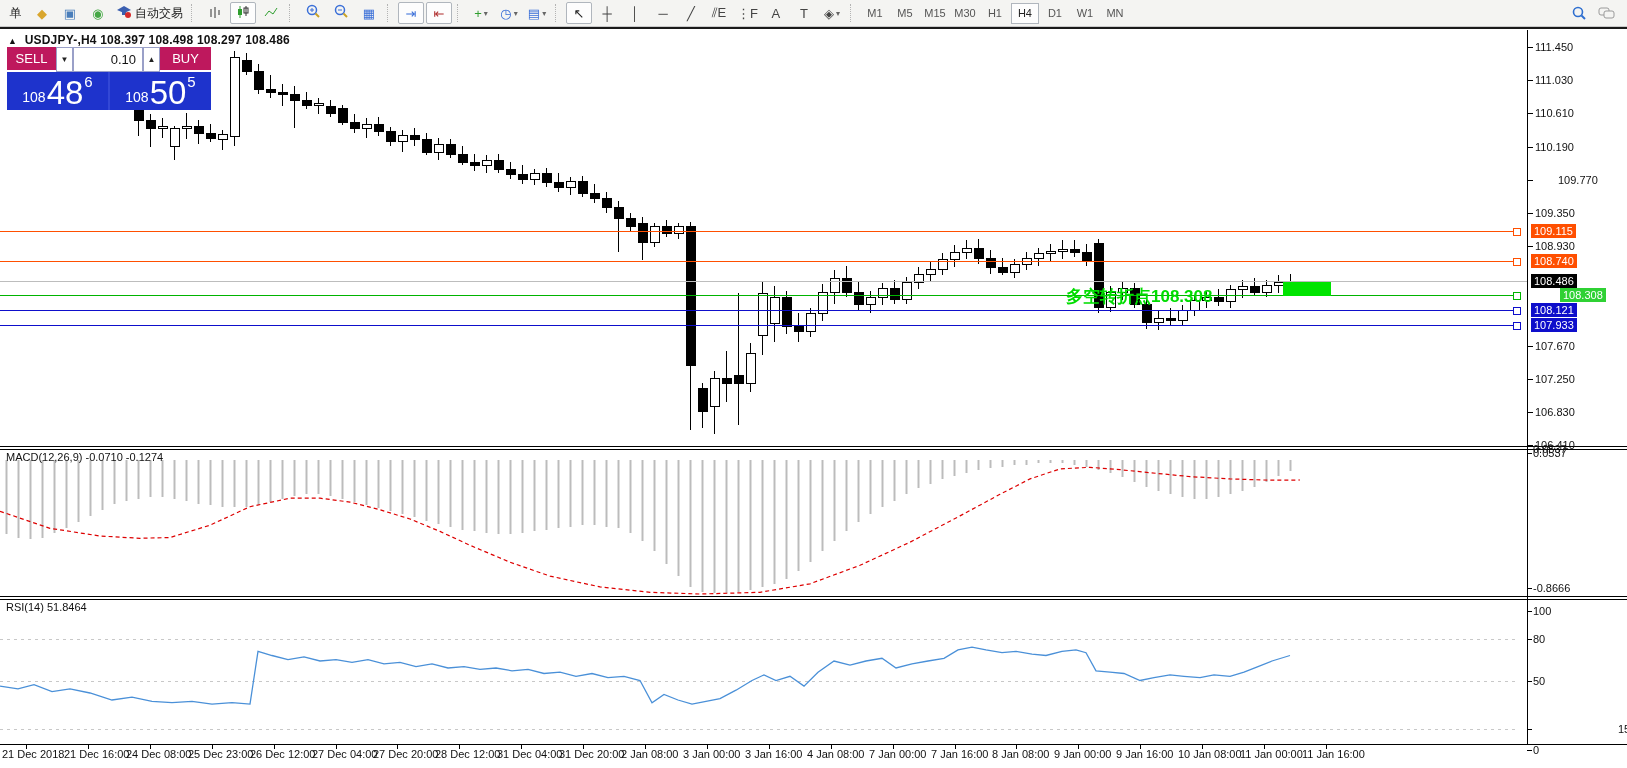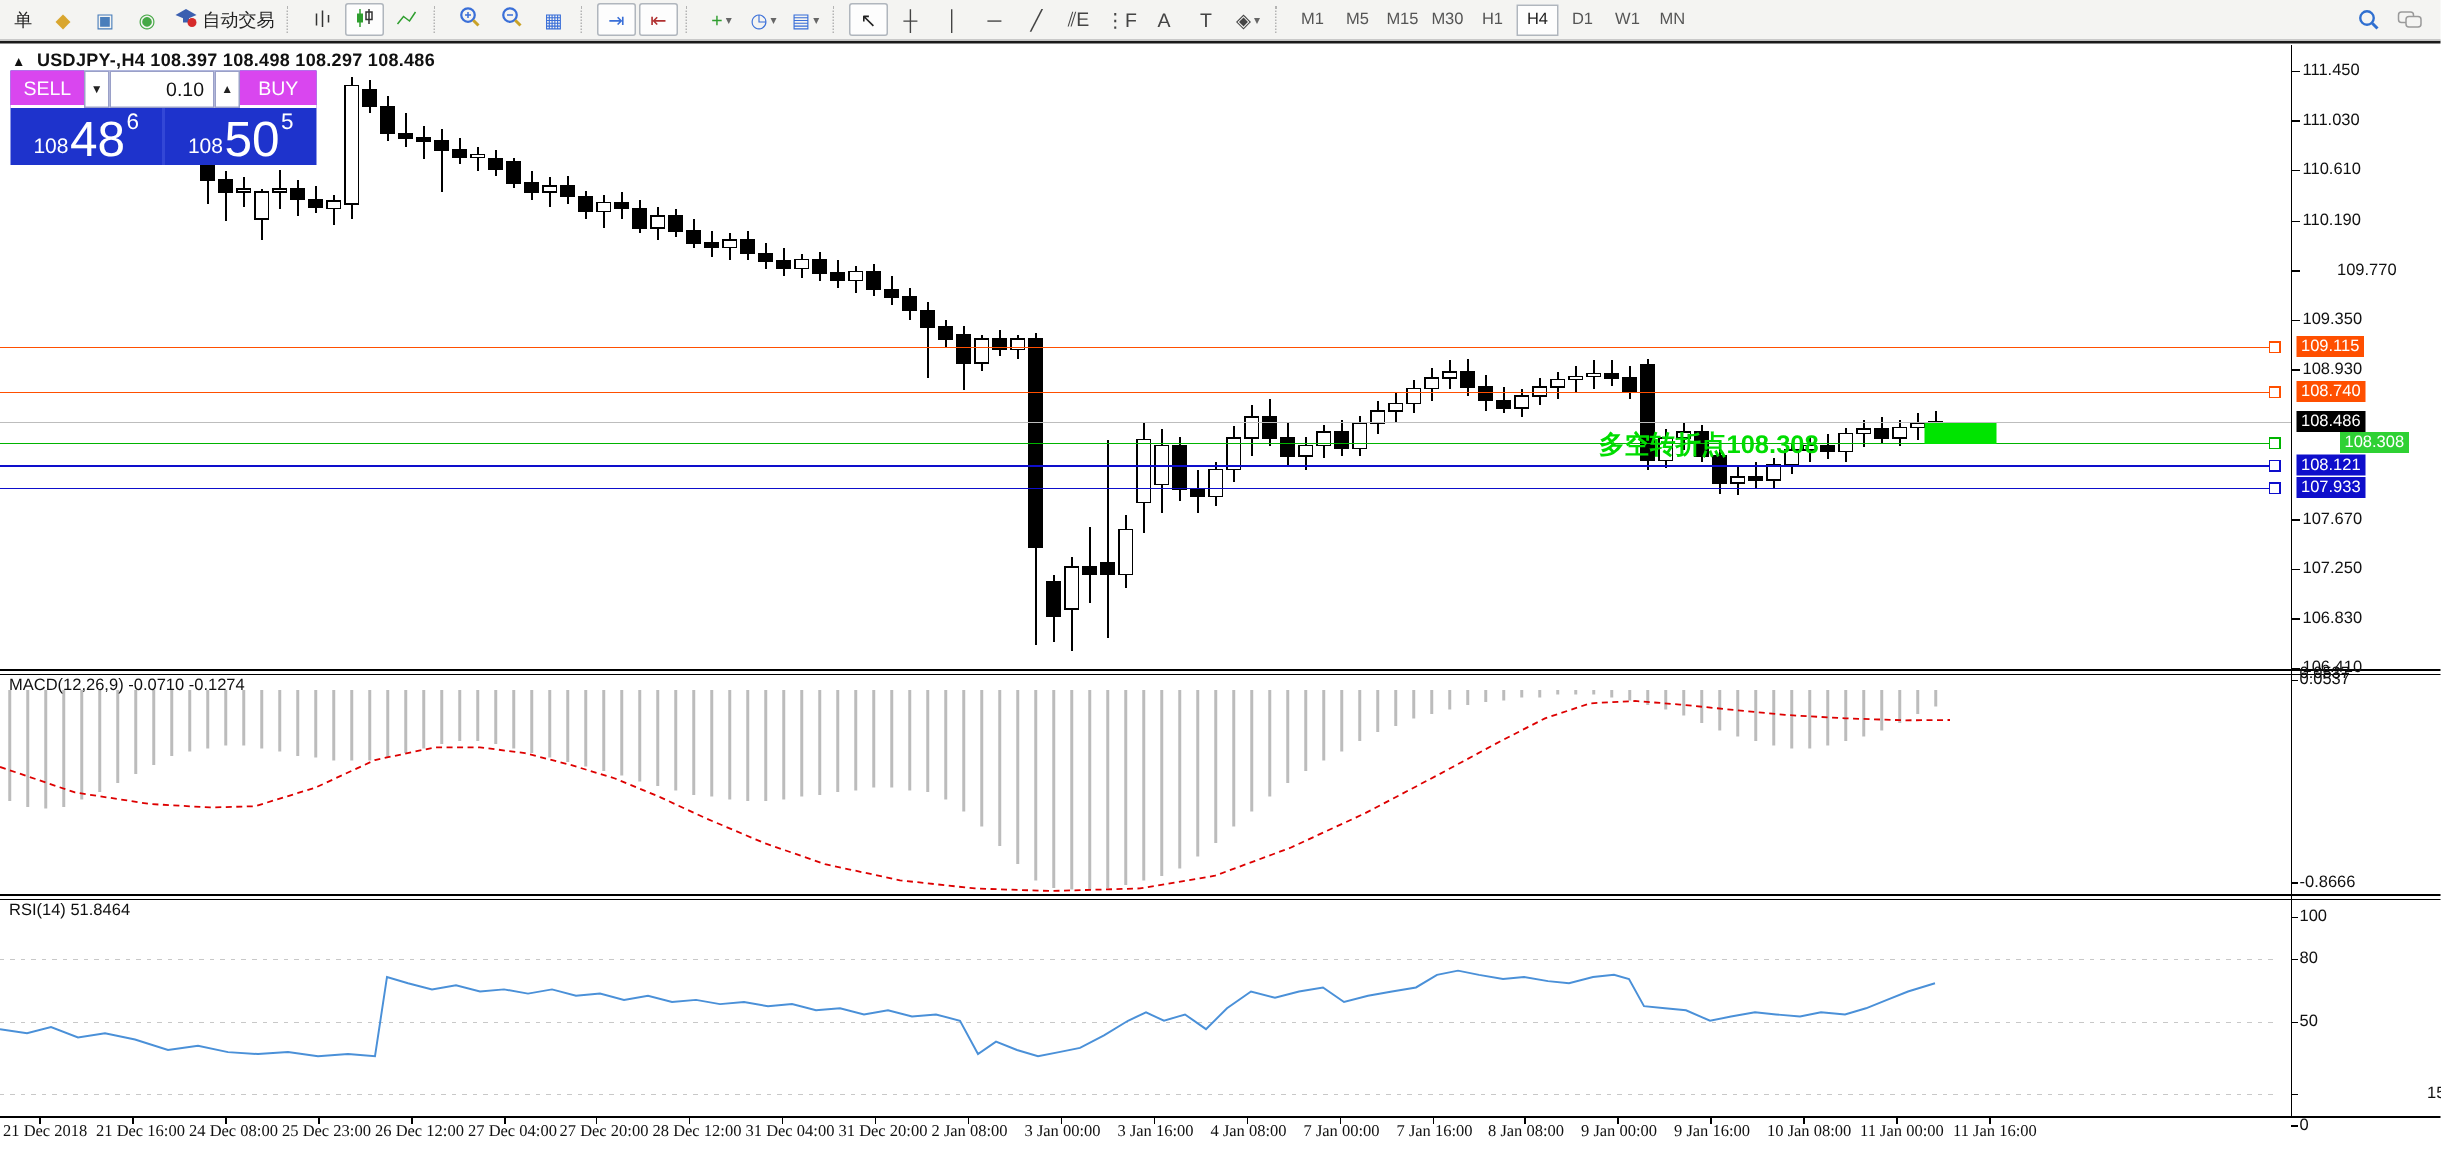--- a/index.html
+++ b/index.html
@@ -26,27 +26,27 @@
   .chart-title{position:absolute;left:8px;top:33px;z-index:10;font-size:12px;font-weight:bold;
     color:#111;letter-spacing:.2px;}
   .chart-title .tri{font-size:9px;margin-right:4px;}
   .ind-label{position:absolute;left:6px;z-index:10;font-size:11px;color:#111;}
   .annotation{position:absolute;z-index:12;font-size:17px;font-weight:bold;color:#00dd00;
     white-space:nowrap;}
   
   .ax-label{position:absolute;z-index:8;font-size:11px;color:#111;white-space:nowrap;}
   .ax-badge{position:absolute;z-index:9;font-size:11px;color:#fff;padding:1px 3px;line-height:12px;
     white-space:nowrap;}
-  .t-label{position:absolute;z-index:8;font-size:11px;color:#111;white-space:nowrap;top:748px;font-family:Liberation Serif, serif;}
+  .t-label{position:absolute;z-index:8;font-size:11px;color:#111;white-space:nowrap;top:748px;}
   
   .quote{position:absolute;left:7px;top:47px;width:204px;height:63px;z-index:20;
     background:#1e33cc;color:#fff;}
   .quote-top{display:flex;height:25px;}
   .q-btn{width:49px;display:flex;align-items:center;justify-content:center;font-size:13px;
-    border-bottom:2px solid #fff;background:#d946ef;cursor:pointer;}
+    border-bottom:2px solid #fff;background:#be185d;cursor:pointer;}
   .q-step{width:17px;background:#fff;color:#222;display:flex;align-items:center;justify-content:center;
     font-size:8px;border:1px solid #9aa0c8;box-sizing:border-box;cursor:pointer;}
   .q-lot{width:70px;background:#fff;color:#111;font-size:13px;display:flex;align-items:center;
     justify-content:flex-end;padding-right:6px;box-sizing:border-box;border:1px solid #9aa0c8;}
   .quote-bottom{display:flex;height:38px;}
   .q-price{width:101px;display:flex;align-items:flex-end;justify-content:center;padding-bottom:2px;
     cursor:pointer;}
   .q-price.sell{border-right:2px solid #casino;border-right:2px solid #3347d6;}
   .q-pre{font-size:14px;margin-bottom:3px;}
   .q-big{font-size:33px;line-height:30px;margin:0 1px;}

